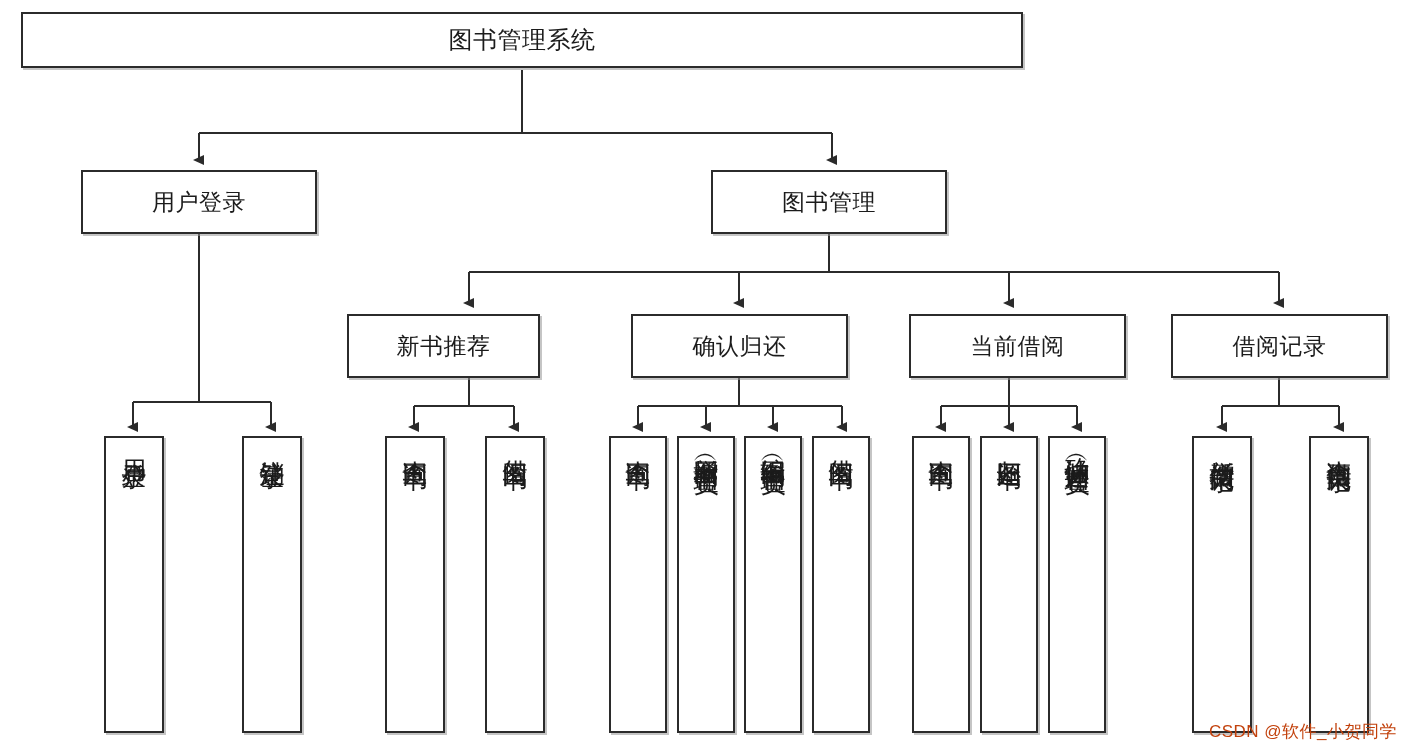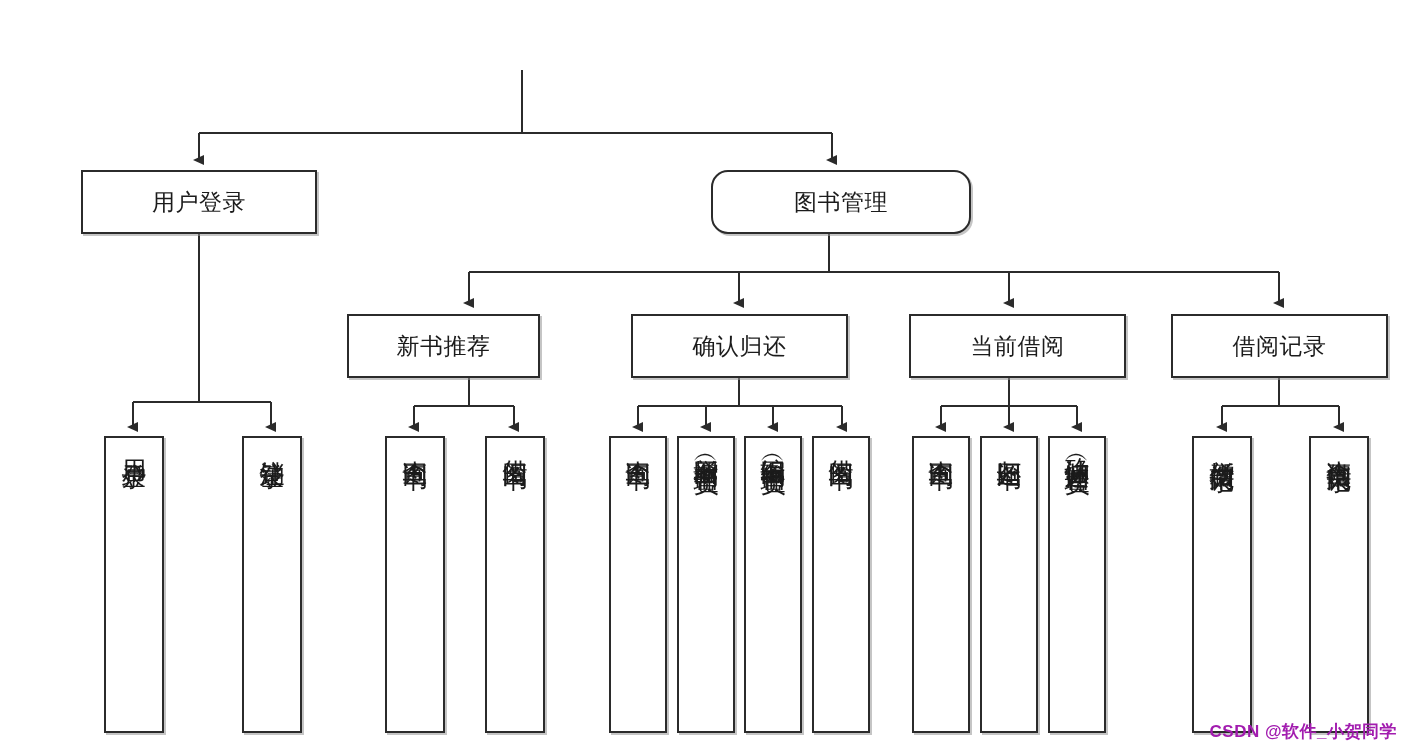--- a/index.html
+++ b/index.html
@@ -66,25 +66,24 @@
     margin-top: 2px;
   }
   .node.v.tall .label {
     margin-top: 0;
   }
   .watermark {
     position: absolute;
     right: 8px;
     bottom: 4px;
     font-size: 17px;
-    color: #a21caf;
+    color: #c2410c;
     letter-spacing: 0.5px;
     white-space: nowrap;
     pointer-events: none;
-    font-weight: bold;
   }
 </style>
 </head>
 <body>
 
 <div id="canvas">
 
   <svg id="edges" viewBox="0 0 1405 747">
     <defs>
       <marker id="arrow" markerWidth="12" markerHeight="12" refX="6" refY="6" orient="auto" markerUnits="userSpaceOnUse">
@@ -128,25 +127,28 @@
       <path d="M1009,406 L1009,427" marker-end="url(#arrow)"></path>
       <path d="M1077,406 L1077,427" marker-end="url(#arrow)"></path>
 
       <path d="M1279,378 L1279,406"></path>
       <path d="M1222,406 L1339,406"></path>
       <path d="M1222,406 L1222,427" marker-end="url(#arrow)"></path>
       <path d="M1339,406 L1339,427" marker-end="url(#arrow)"></path>
     </g>
   </svg>
 
+  <div class="node h root" style="left:21px; top:12px; width:1002px; height:56px;">
+    <span class="label">图书管理系统</span>
+  </div>
 
   <div class="node h" style="left:81px; top:170px; width:236px; height:64px;">
     <span class="label">用户登录</span>
   </div>
-  <div class="node h" style="left:711px; top:170px; width:260px; height:64px;border-radius:17px;">
+  <div class="node h" style="left:711px; top:170px; width:236px; height:64px;">
     <span class="label">图书管理</span>
   </div>
 
   <div class="node h" style="left:347px; top:314px; width:193px; height:64px;">
     <span class="label">新书推荐</span>
   </div>
   <div class="node h" style="left:631px; top:314px; width:217px; height:64px;">
     <span class="label">确认归还</span>
   </div>
   <div class="node h" style="left:901px; top:314px; width:217px; height:64px;margin-left:8px;">

